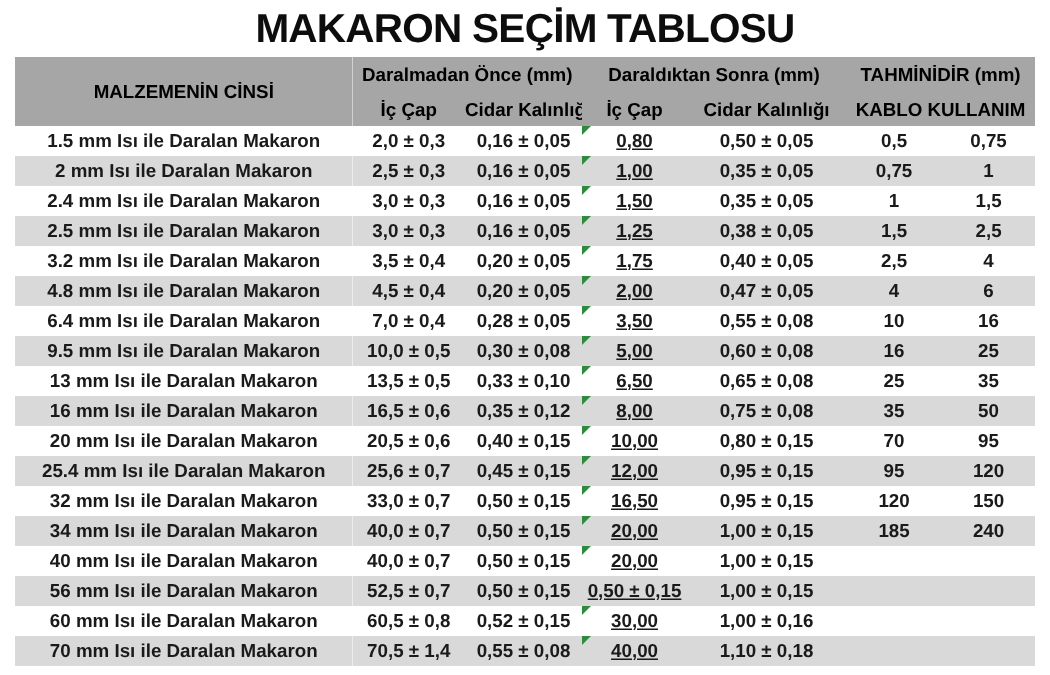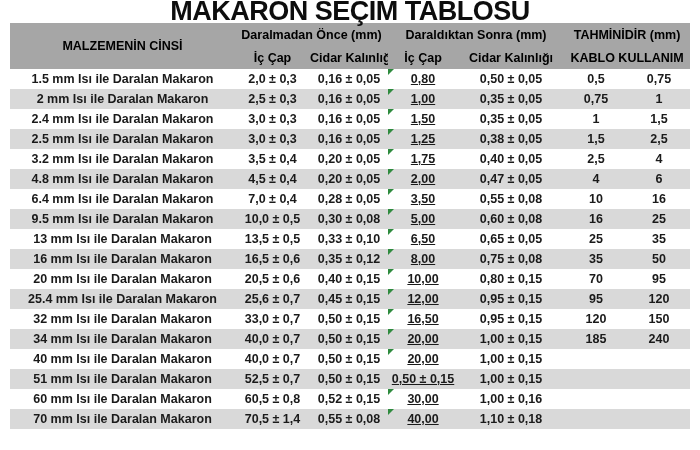--- a/index.html
+++ b/index.html
@@ -9,21 +9,21 @@
   }
   body {
     width: 700px;
     height: 450px;
     overflow: hidden;
     font-family: "Liberation Sans", "DejaVu Sans", sans-serif;
     color: #1a1a1a;
   }
   .page-title {
     margin: 0;
-    height: 23px;
+    height: 38px;
     display: flex;
     align-items: center;
     justify-content: center;
     font-size: 27px;
     font-weight: 800;
     letter-spacing: -0.5px;
     color: #0d0d0d;
     white-space: nowrap;
   }
   table.makaron {
@@ -167,21 +167,21 @@
         <td class="cell-after-style">5,00<span class="flag"></span></td>
         <td>0,60 ± 0,08</td>
         <td>16</td>
         <td>25</td>
       </tr>
       <tr>
         <td class="cell-material-style">13 mm Isı ile Daralan Makaron</td>
         <td>13,5 ± 0,5</td>
         <td>0,33 ± 0,10</td>
         <td class="cell-after-style">6,50<span class="flag"></span></td>
-        <td>0,65 ± 0,05</td>
+        <td>0,65 ± 0,08</td>
         <td>25</td>
         <td>35</td>
       </tr>
       <tr>
         <td class="cell-material-style">16 mm Isı ile Daralan Makaron</td>
         <td>16,5 ± 0,6</td>
         <td>0,35 ± 0,12</td>
         <td class="cell-after-style">8,00<span class="flag"></span></td>
         <td>0,75 ± 0,08</td>
         <td>35</td>
@@ -226,21 +226,21 @@
       <tr>
         <td class="cell-material-style">40 mm Isı ile Daralan Makaron</td>
         <td>40,0 ± 0,7</td>
         <td>0,50 ± 0,15</td>
         <td class="cell-after-style">20,00<span class="flag"></span></td>
         <td>1,00 ± 0,15</td>
         <td></td>
         <td></td>
       </tr>
       <tr>
-        <td class="cell-material-style">51 mm Isı ile Daralan Makaron</td>
+        <td class="cell-material-style">56 mm Isı ile Daralan Makaron</td>
         <td>52,5 ± 0,7</td>
         <td>0,50 ± 0,15</td>
         <td class="cell-after-style">0,50 ± 0,15</td>
         <td>1,00 ± 0,15</td>
         <td></td>
         <td></td>
       </tr>
       <tr>
         <td class="cell-material-style">60 mm Isı ile Daralan Makaron</td>
         <td>60,5 ± 0,8</td>

